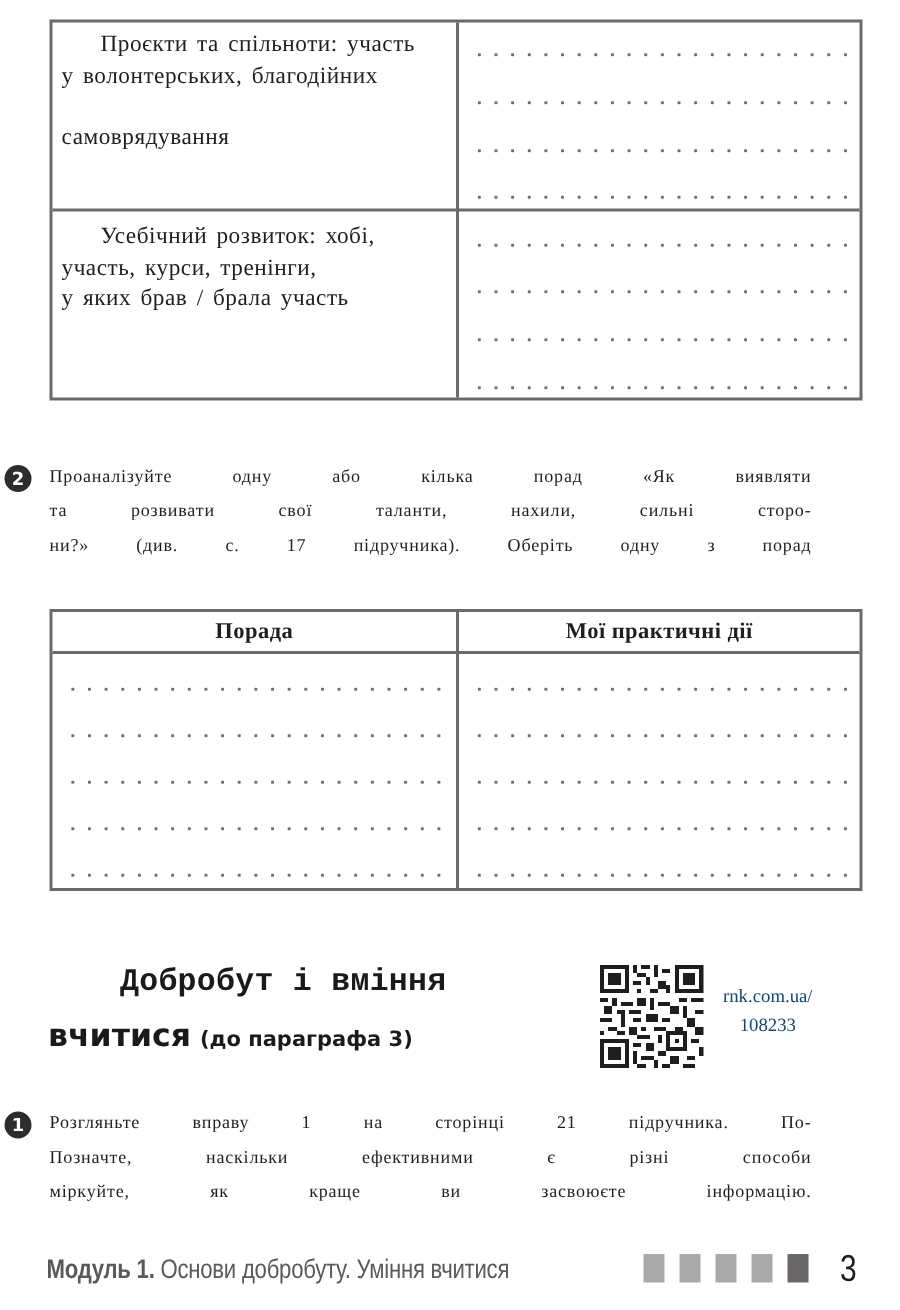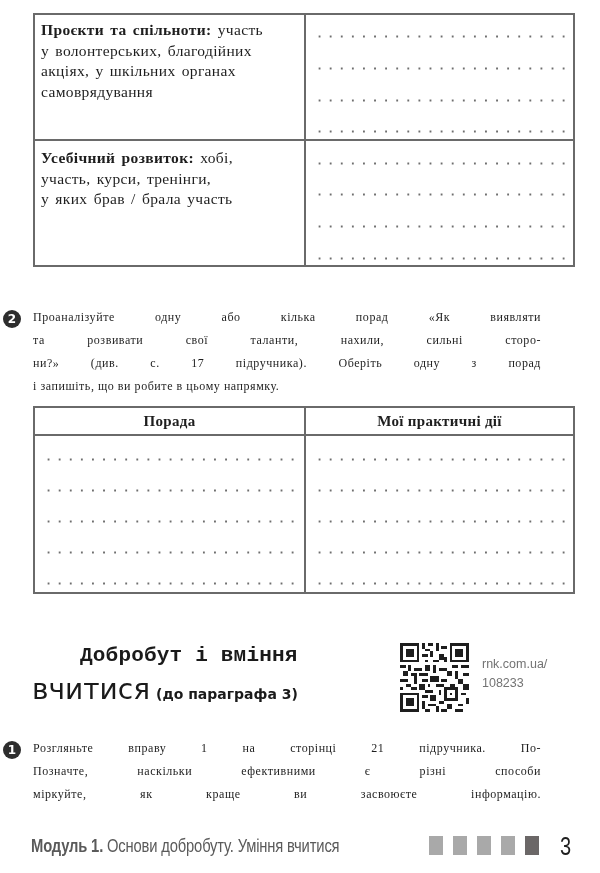--- a/index.html
+++ b/index.html
@@ -9,21 +9,21 @@
     }
 
     
     .tbl { position: absolute; border: 2px solid #6a6a6a; box-sizing: border-box; }
     .vdiv { position: absolute; top: 0; bottom: 0; width: 2px; background: #6a6a6a; }
     .hdiv { position: absolute; left: 0; right: 0; height: 2px; background: #6a6a6a; }
     .cell-text {
       position: absolute; font-family: "Liberation Serif", serif; font-size: 15.5px;
       line-height: 20.5px; color: #1e1e1e; letter-spacing: 0.35px; word-spacing: 2px;
     }
-    .cell-text b { font-weight: bold; }
+    .cell-text b { font-weight: normal; margin-left: 26px; }
     .dots {
       position: absolute; height: 3px;
       background-image: radial-gradient(circle, #6e6e6e 0.9px, transparent 1.3px);
       background-size: 11.1px 3px; background-repeat: repeat-x;
     }
     .th {
       position: absolute; top: 0; height: 25px; line-height: 26px; text-align: center;
       font-family: "Liberation Serif", serif; font-weight: bold; font-size: 15px; color: #1e1e1e;
       letter-spacing: 0.3px;
     }
@@ -43,27 +43,27 @@
 
     
     .sec-title {
       position: absolute; left: 32px; top: 642px; font-family: Liberation Mono, monospace;
       font-weight: bold; font-size: 21px; color: #1a1a1a; letter-spacing: 0.2px; line-height: 28px; margin-left: 48px;
     }
     .sec-title2 {
       position: absolute; left: 32px; top: 676px; font-family: "DejaVu Sans", sans-serif;
       color: #1a1a1a; line-height: 28px; white-space: nowrap;
     }
-    .sec-title2 .big { font-weight: normal; font-size: 28px; }
+    .sec-title2 .big { font-weight: bold; font-size: 21px; }
     .sec-title2 .small { font-weight: bold; font-size: 14px; margin-left: 6px; }
 
     .qr { position: absolute; left: 400px; top: 642px; width: 69px; height: 71px; }
     .qr-url {
-      position: absolute; left: 482px; top: 655px; font-family: Liberation Sans, sans-serif;
-      font-size: 12.5px; line-height: 19px; color: #737373;
+      position: absolute; left: 482px; top: 655px; font-family: Liberation Serif, serif;
+      font-size: 12.5px; line-height: 19px; color: #0c4a6e; text-align: center;
     }
 
     
     .footer-text {
       position: absolute; left: 31px; top: 836px; font-family: "Liberation Sans", sans-serif;
       font-size: 18px; color: #5a5a5a; white-space: nowrap; transform: scaleX(0.82); transform-origin: left center;
       letter-spacing: -0.2px;
     }
     .footer-text b { font-weight: bold; }
     .sq { position: absolute; top: 836px; width: 14px; height: 19px; }
@@ -75,21 +75,21 @@
 </head>
 <body>
 
 <div class="tbl" style="left:33px; top:13px; width:542px; height:254px;">
   <div class="vdiv" style="left:269px;"></div>
   <div class="hdiv" style="top:124px;"></div>
 
   <div class="cell-text" style="left:6px; top:5px; width:262px;">
     <b>Проєкти та спільноти:</b><span> участь</span><br>
     <span>у волонтерських, благодійних</span><br>
-    <span>акціях, у шкільних органах</span><br>
+    <br>
     <span>самоврядування</span>
   </div>
   <div class="dots" style="left:279px; width:254px; top:20px;"></div>
   <div class="dots" style="left:279px; width:254px; top:52px;"></div>
   <div class="dots" style="left:279px; width:254px; top:84px;"></div>
   <div class="dots" style="left:279px; width:254px; top:115px;"></div>
 
   <div class="cell-text" style="left:6px; top:133px; width:262px;">
     <b>Усебічний розвиток:</b><span> хобі,</span><br>
     <span>участь, курси, тренінги,</span><br>
@@ -99,21 +99,20 @@
   <div class="dots" style="left:279px; width:254px; top:178px;"></div>
   <div class="dots" style="left:279px; width:254px; top:210px;"></div>
   <div class="dots" style="left:279px; width:254px; top:242px;"></div>
 </div>
 
 <div class="badge" style="left:3px; top:310px;">2</div>
 <div class="task-text" style="top:306px;">
   <span class="ln">Проаналізуйте одну або кілька порад «Як виявляти</span>
   <span class="ln">та розвивати свої таланти, нахили, сильні сторо-</span>
   <span class="ln">ни?» (див. с. 17 підручника). Оберіть одну з порад</span>
-  <span class="ln last">і запишіть, що ви робите в цьому напрямку.</span>
 </div>
 
 <div class="tbl" style="left:33px; top:406px; width:542px; height:188px;">
   <div class="vdiv" style="left:269px;"></div>
   <div class="hdiv" style="top:26px;"></div>
   <div class="th" style="left:0; width:269px;">Порада</div>
   <div class="th" style="left:271px; width:267px;">Мої практичні дії</div>
 
   <div class="dots" style="left:8px; width:258px; top:50px;"></div>
   <div class="dots" style="left:8px; width:258px; top:81px;"></div>

